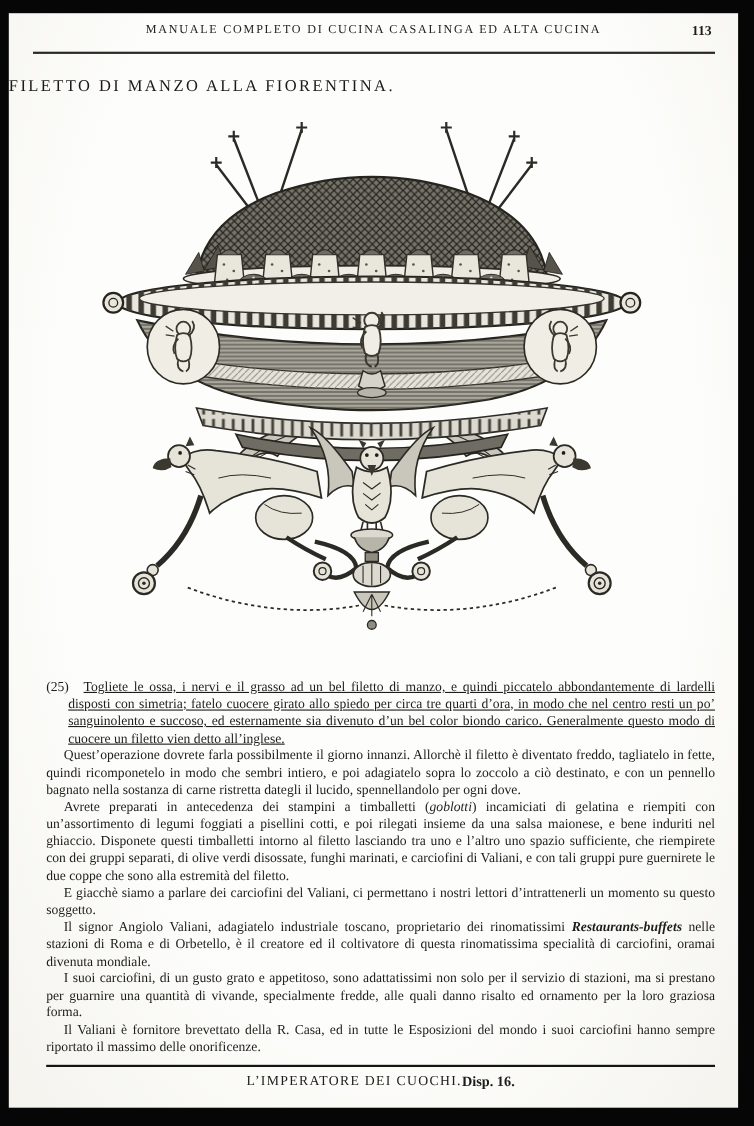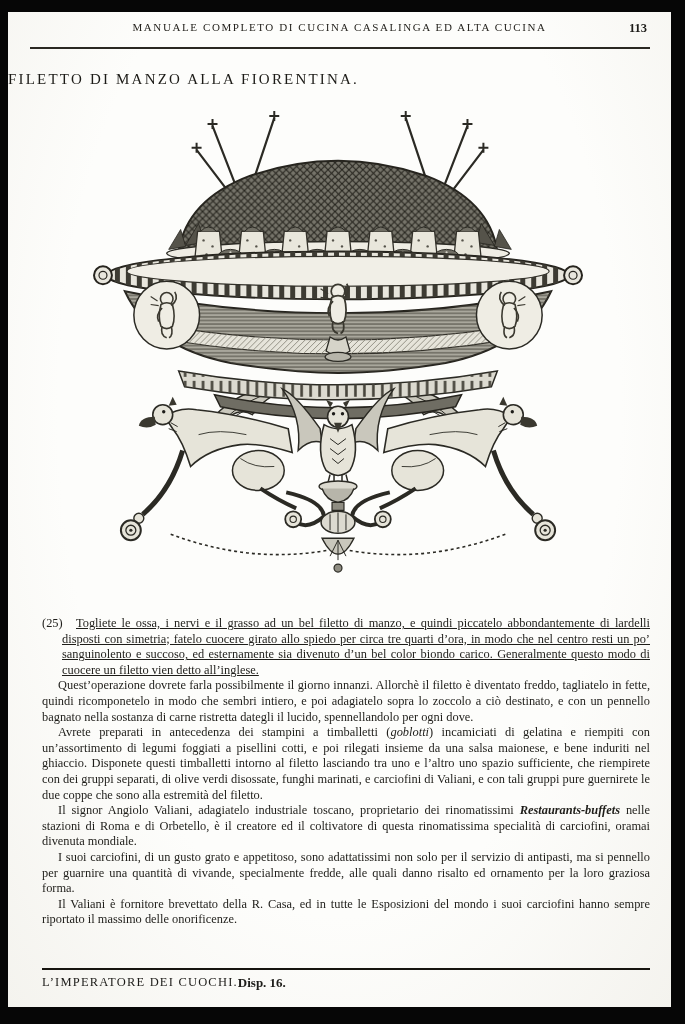--- a/index.html
+++ b/index.html
@@ -34,21 +34,21 @@
     font-size:12.4px;line-height:15.6px;text-align:justify;color:#1e1d19;
   }
   .para{margin:0;text-indent:16px;}
   .para.hang{margin-left:20px;text-indent:0;text-decoration:underline;}
   .pnum{display:inline-block;width:34px;margin-left:-20px;}
   .it{font-style:italic;}
   .bi{font-style:italic;font-weight:700;}
   
   .footer{position:absolute;left:34px;right:21px;bottom:16px;}
   .ftr-rule{border-top:2px solid #16140f;}
-  .ftr-row{display:flex;justify-content:flex-start;padding-top:5px;}
+  .ftr-row{display:flex;justify-content:center;padding-top:5px;}
   .ftr-left{font-size:12.5px;letter-spacing:1.2px;}
   .ftr-right{font-size:13px;font-weight:700;}
   svg .ln{stroke:#2b2a24;fill:none;}
 </style>
 </head>
 <body>
 
 <div class="page">
 
   <div class="hdr">
@@ -219,22 +219,23 @@
 
       <path class="ln" d="M80 436 Q160 466 238 452" stroke-width="1.6" stroke-dasharray="3 3"></path>
       <path class="ln" d="M416 436 Q336 466 258 452" stroke-width="1.6" stroke-dasharray="3 3"></path>
     </svg>
   </div>
 
   <div class="bodytxt">
     <p class="para hang"><span class="pnum">(25)</span><span>Togliete le ossa, i nervi e il grasso ad un bel filetto di manzo, e quindi piccatelo abbondantemente di lardelli disposti con simetria; fatelo cuocere girato allo spiedo per circa tre quarti d’ora, in modo che nel centro resti un po’ sanguinolento e succoso, ed esternamente sia divenuto d’un bel color biondo carico. Generalmente questo modo di cuocere un filetto vien detto all’inglese.</span></p>
     <p class="para">Quest’operazione dovrete farla possibilmente il giorno innanzi. Allorchè il filetto è diventato freddo, tagliatelo in fette, quindi ricomponetelo in modo che sembri intiero, e poi adagiatelo sopra lo zoccolo a ciò destinato, e con un pennello bagnato nella sostanza di carne ristretta dategli il lucido, spennellandolo per ogni dove.</p>
     <p class="para"><span>Avrete preparati in antecedenza dei stampini a timballetti (</span><span class="it">goblotti</span><span>) incamiciati di gelatina e riempiti con un’assortimento di legumi foggiati a pisellini cotti, e poi rilegati insieme da una salsa maionese, e bene induriti nel ghiaccio. Disponete questi timballetti intorno al filetto lasciando tra uno e l’altro uno spazio sufficiente, che riempirete con dei gruppi separati, di olive verdi disossate, funghi marinati, e carciofini di Valiani, e con tali gruppi pure guernirete le due coppe che sono alla estremità del filetto.</span></p>
+    <p class="para">E giacchè siamo a parlare dei carciofini del Valiani, ci permettano i nostri lettori d’intrattenerli un momento su questo soggetto.</p>
     <p class="para"><span>Il signor Angiolo Valiani, adagiatelo industriale toscano, proprietario dei rinomatissimi </span><span class="bi">Restaurants-buffets</span><span> nelle stazioni di Roma e di Orbetello, è il creatore ed il coltivatore di questa rinomatissima specialità di carciofini, oramai divenuta mondiale.</span></p>
-    <p class="para">I suoi carciofini, di un gusto grato e appetitoso, sono adattatissimi non solo per il servizio di antipasti, ma si pennello per guarnire una quantità di vivande, specialmente fredde, alle quali danno risalto ed ornamento per la loro graziosa forma.</p>
+    <p class="para">I suoi carciofini, di un gusto grato e appetitoso, sono adattatissimi non solo per il servizio di stazioni, ma si prestano per guarnire una quantità di vivande, specialmente fredde, alle quali danno risalto ed ornamento per la loro graziosa forma.</p>
     <p class="para">Il Valiani è fornitore brevettato della R. Casa, ed in tutte le Esposizioni del mondo i suoi carciofini hanno sempre riportato il massimo delle onorificenze.</p>
   </div>
 
   <div class="footer">
     <div class="ftr-rule"></div>
     <div class="ftr-row">
       <span class="ftr-left">L’IMPERATORE DEI CUOCHI.</span>
       <span class="ftr-right">Disp. 16.</span>
     </div>
   </div>

